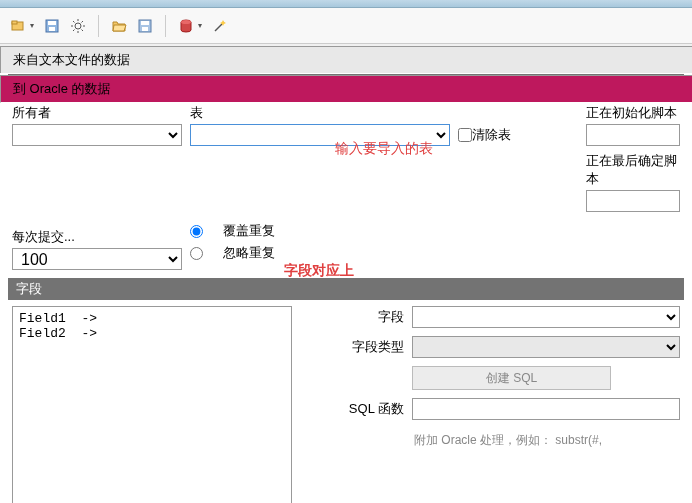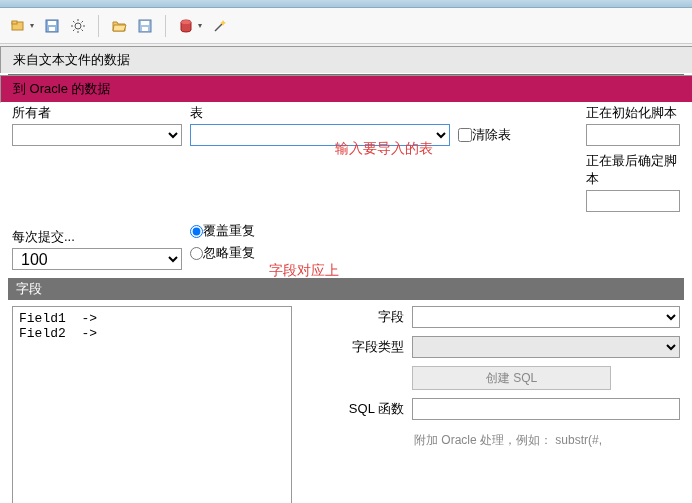--- a/index.html
+++ b/index.html
@@ -86,21 +86,21 @@
       border: 1px solid #999;
       font-size: 16px;
       padding: 0 4px;
       background: #fff;
     }
     .sel-table { border: 1px solid #4a90d9; }
     .checkbox-wrap { display: flex; align-items: center; font-size: 13px; margin-top: 22px; }
     .checkbox-wrap input { width: 14px; height: 14px; }
     .right-col { display: flex; flex-direction: column; gap: 6px; }
     .radio-group { margin-top: 6px; }
-    .radio-item { display: flex; align-items: center; gap: 0; font-size: 13px; margin-bottom: 4px; }
+    .radio-item { display: flex; align-items: center; gap: 20px; font-size: 13px; margin-bottom: 4px; }
     .radio-item input { width: 13px; height: 13px; }
     .hint {
       color: #e04040;
       font-size: 14px;
       font-family: "SimSun", serif;
     }
     .hint1 { position: absolute; left: 335px; top: 140px; }
     .fields-area {
       display: flex;
       gap: 12px;
@@ -137,21 +137,21 @@
     .fr-ctrl { flex: 1; }
     .btn {
       height: 24px;
       border: 1px solid #bbb;
       background: #ececec;
       color: #888;
       width: 199px;
       font-size: 12px;
       cursor: pointer;
     }
-    .hint2 { position: absolute; left: 269px; top: 262px; }
+    .hint2 { position: absolute; left: 284px; top: 262px; font-weight: bold; }
     .note { color: #888; font-size: 12px; margin-left: 110px; margin-top: 4px; }
     .col-owner { grid-column: 1; }
     .col-table { grid-column: 2; }
     .col-clear { grid-column: 3; }
     .col-right { grid-column: 4; }
     .type-select { background: #e8e8e8; }
   </style>
 </head>
 <body>
 

